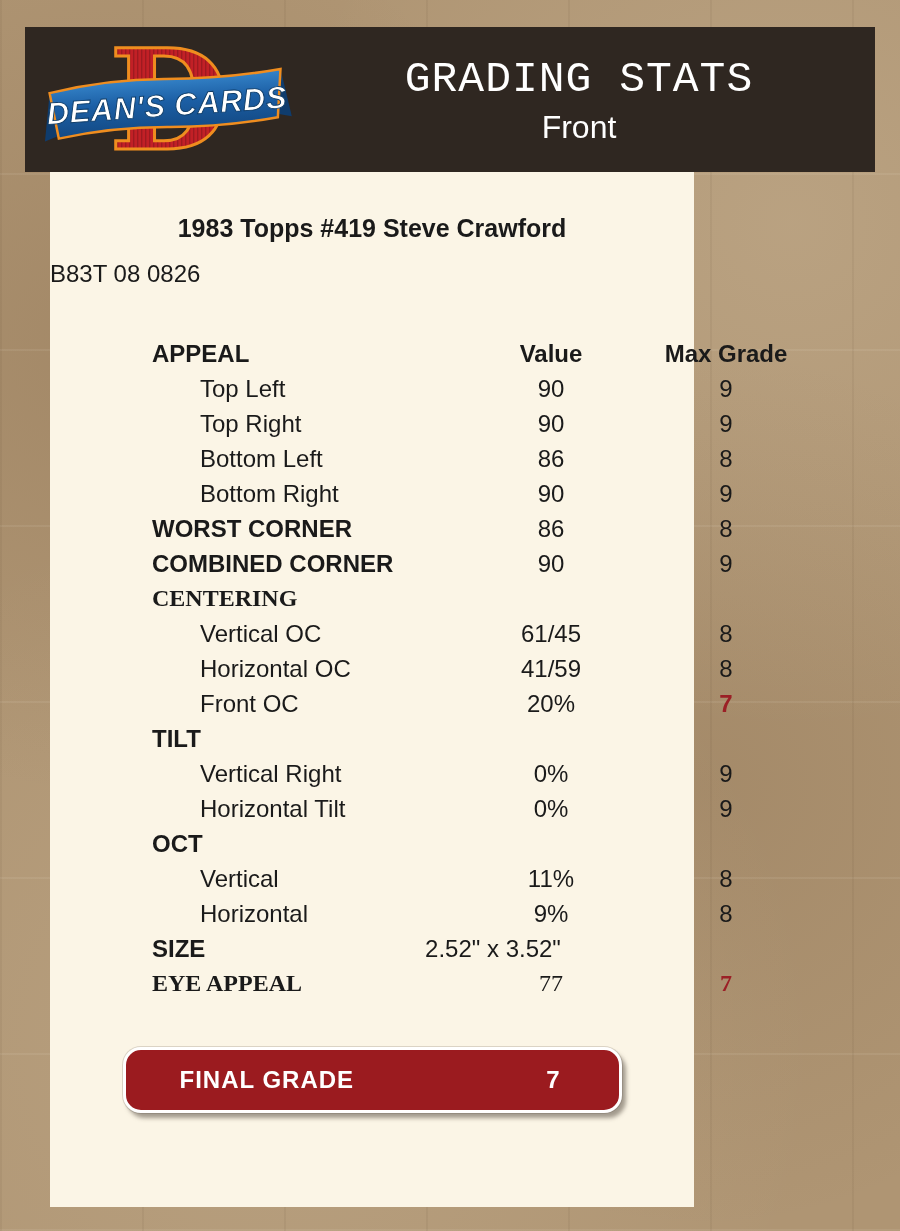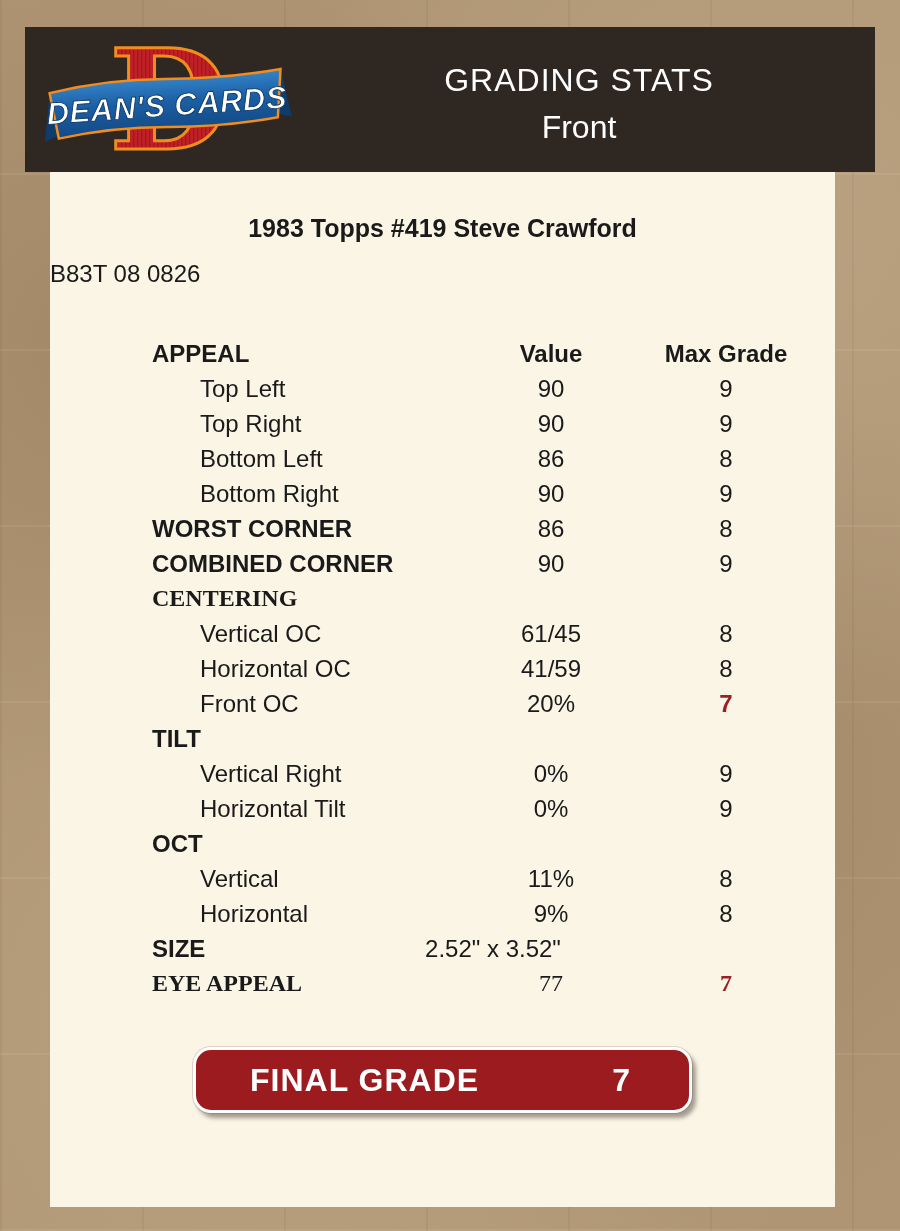--- a/index.html
+++ b/index.html
@@ -39,26 +39,26 @@
     position:absolute;left:25px;top:27px;width:850px;height:145px;
     background:var(--header-bg);
     display:flex;align-items:center;
   }
   .logo-wrap{width:282px;height:145px;position:relative;flex:none;}
   .logo-wrap svg{position:absolute;left:16px;top:6px;}
   .header-titles{
     flex:1;text-align:center;color:#ffffff;
     padding-right:24px;padding-top:2px;
   }
-  .grading-title{font-size:32px;line-height:52px;letter-spacing:1px;font-weight:400;}
+  .grading-title{font-size:43px;line-height:52px;letter-spacing:1px;font-weight:400;font-family:Liberation Mono, monospace;}
   .front-subtitle{font-size:32px;line-height:42px;font-weight:400;}
 
   
   .panel{
-    position:absolute;left:50px;top:172px;width:785px;height:1035px;
+    position:absolute;left:50px;top:172px;width:644px;height:1035px;
     background:var(--panel-bg);
     color:var(--text-dark);
   }
   .card-title{margin-top:41px;text-align:center;font-size:25px;font-weight:bold;line-height:30px;}
   .card-code{margin-top:16px;text-align:left;font-size:24px;line-height:30px;}
 
   
   .stats-table{margin-top:47px;padding-left:102px;padding-right:32px;}
   .t-row{
     display:grid;
@@ -78,21 +78,21 @@
   
   .final-grade{
     margin:46px auto 0 auto;
     width:499px;height:66px;
     background:var(--final-bg);
     border:3px solid #ffffff;
     border-radius:18px;
     box-shadow:4px 5px 4px rgba(90,80,70,0.55), 0 0 0 1px rgba(160,150,135,0.35);
     display:flex;align-items:center;justify-content:space-between;
     padding:0 58px 0 54px;
-    color:#ffffff;font-size:32px;font-weight:bold;letter-spacing:1px;
+    color:#ffffff;font-size:24px;font-weight:bold;letter-spacing:1px;
     cursor:default;
   }
 </style>
 </head>
 <body>
 
 <div class="bg-collage"></div>
 
 <div class="page">
 

